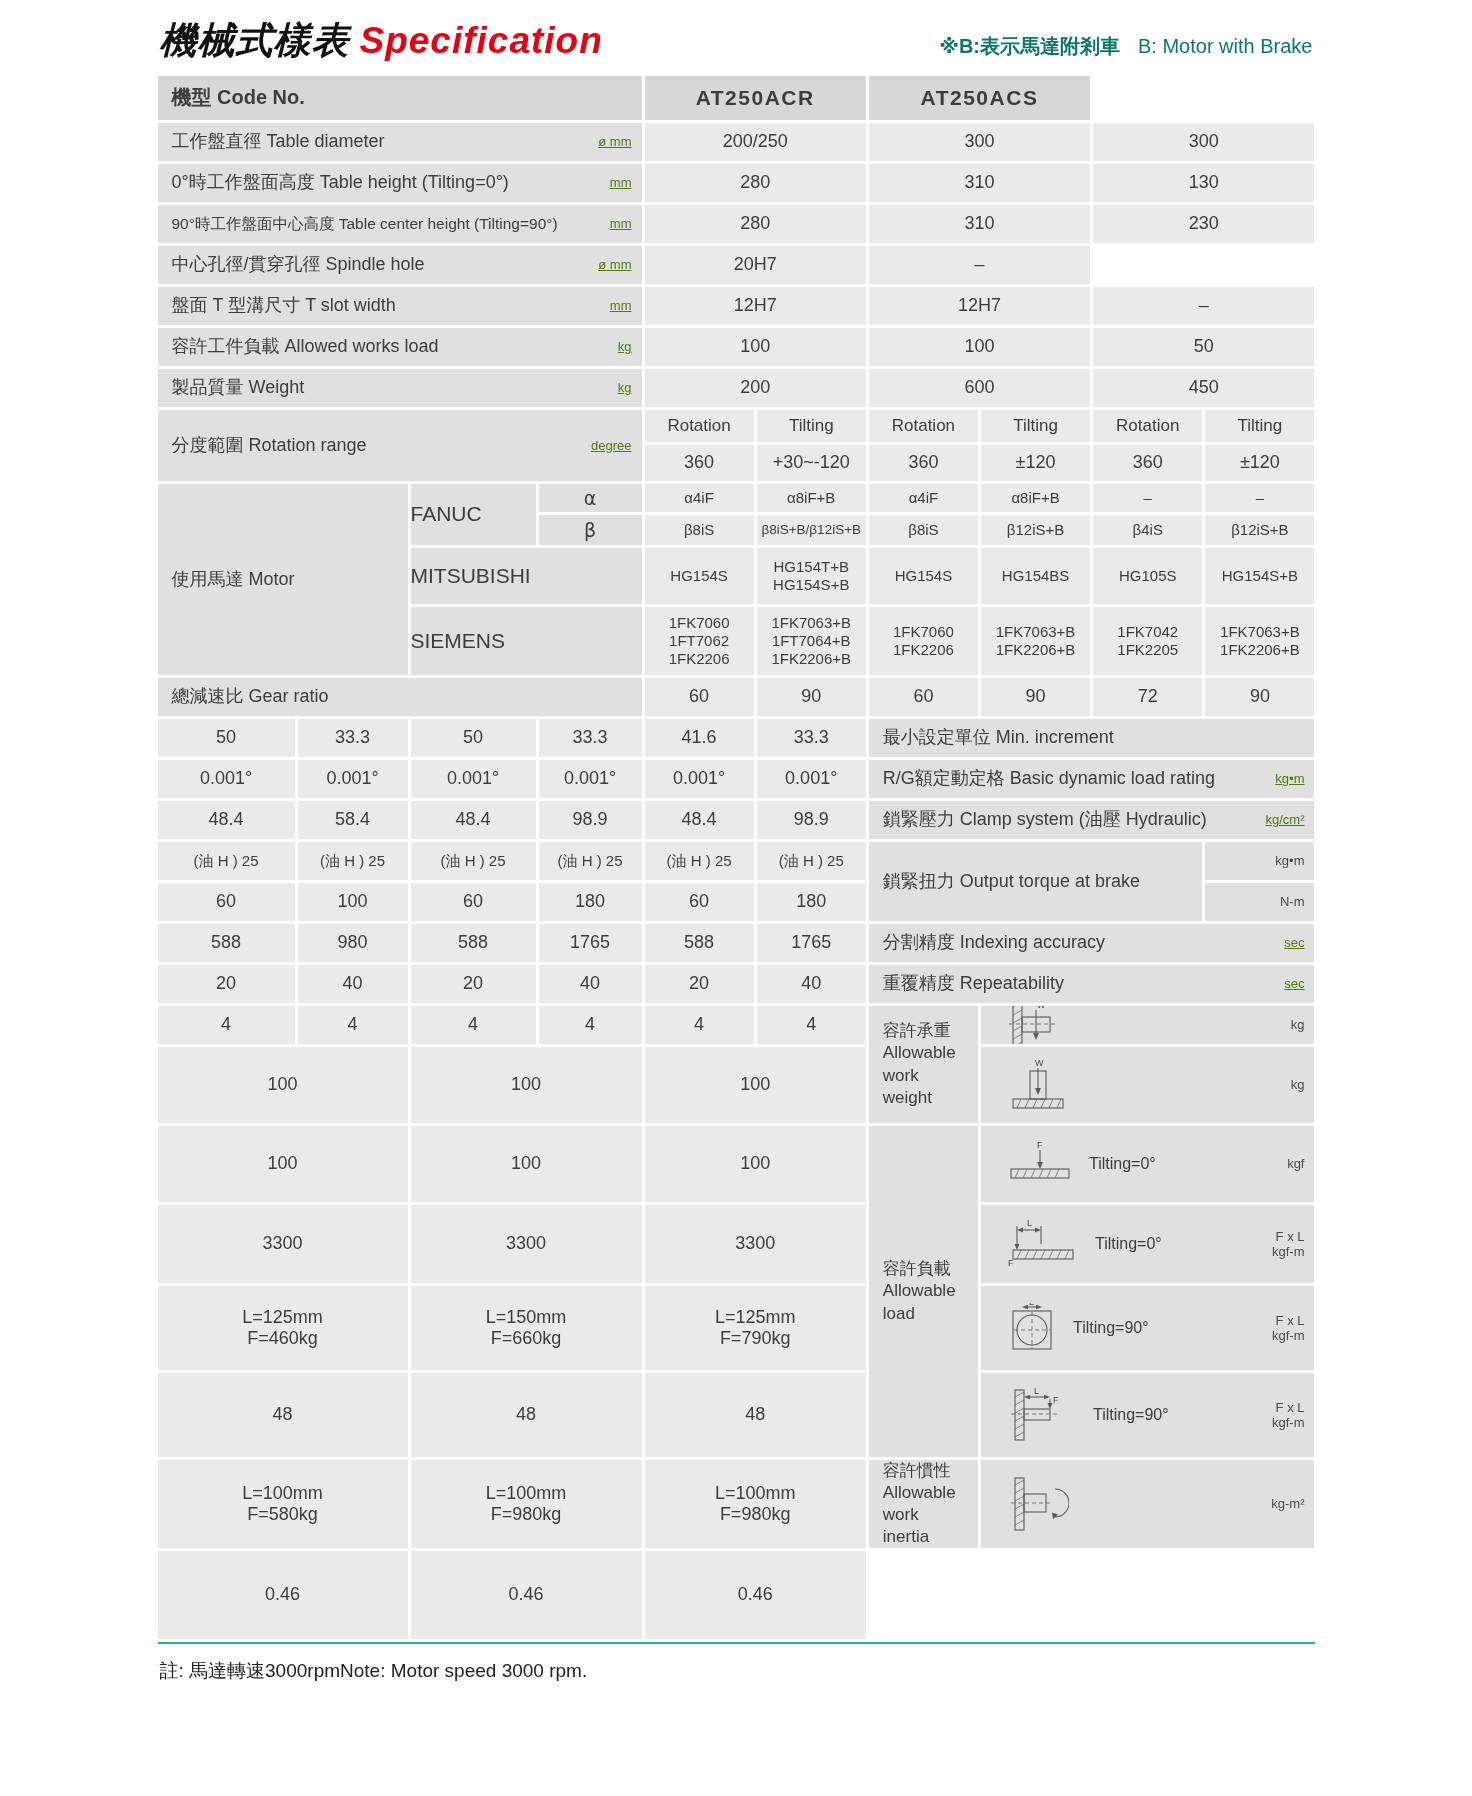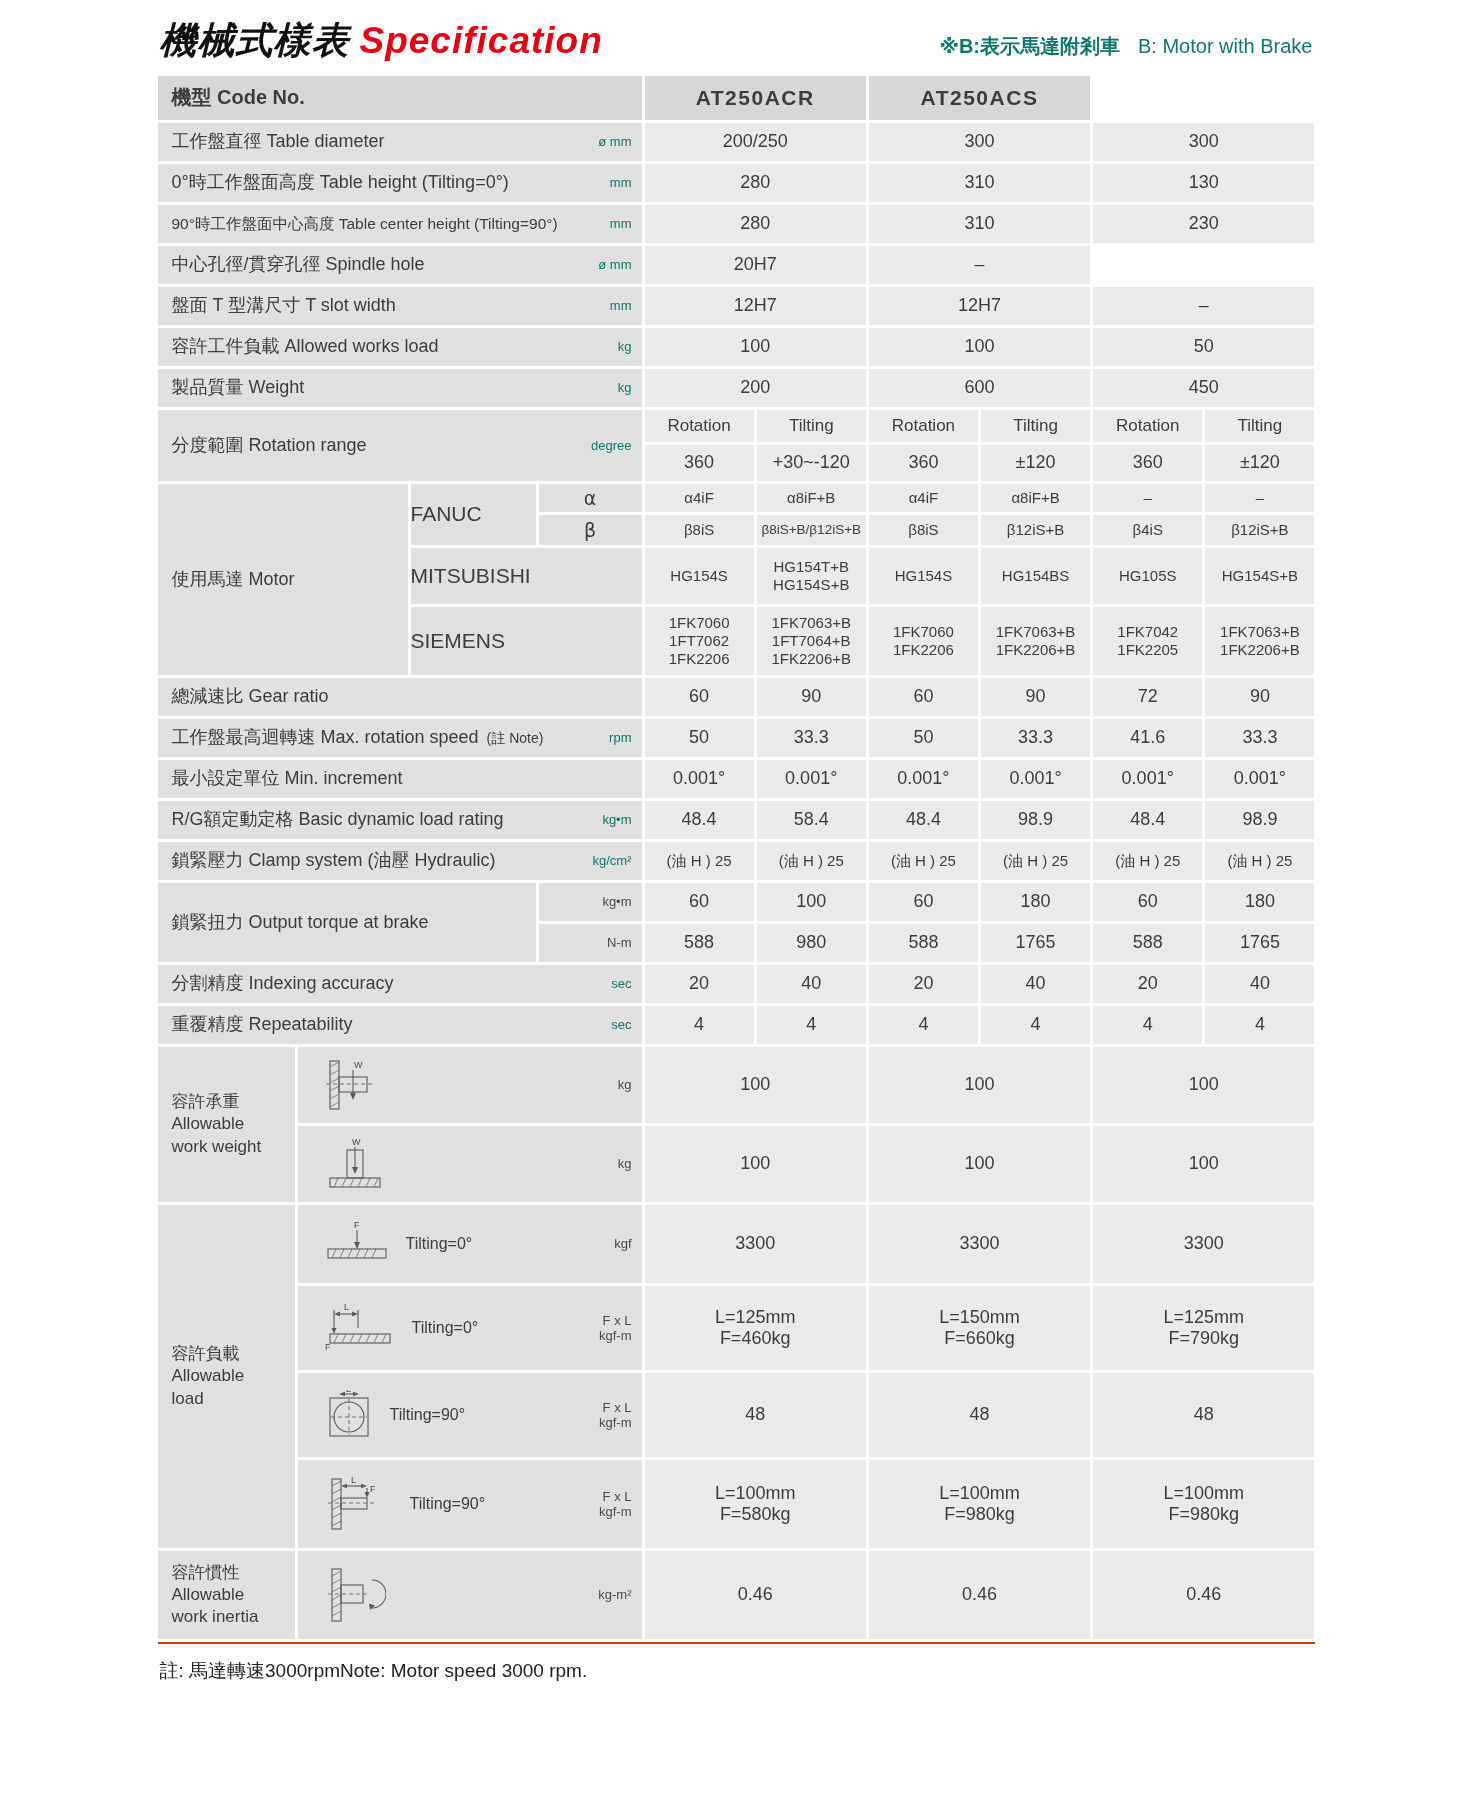--- a/index.html
+++ b/index.html
@@ -11,27 +11,27 @@
   .title .ten{color:#e60012;margin-left:10px;}
   .brake-note{font-size:20px;color:#0f766e;padding-bottom:6px;}
   .brake-note .bzh{font-weight:bold;margin-right:18px;}
 
   .grid{
     display:grid;
     grid-template-columns:137px 110px 125px 103px repeat(6,1fr);
     grid-template-rows:44px repeat(7,38px) 32px 36px 28px 30px 56px 68px repeat(9,38px) 76px 76px 78px 84px 84px 88px 88px;
     gap:3px;
     background:#fff;
-    border-bottom:2px solid #c2410c;
+    border-bottom:2px solid #14b8a6;
     padding-bottom:3px;
   }
   .c{background:#eaeaea;display:flex;align-items:center;justify-content:center;text-align:center;
      font-size:18px;line-height:1.18;white-space:pre-line;overflow:hidden;}
   .lab{background:#e0e0e0;justify-content:flex-start;text-align:left;padding:0 10px 0 14px;}
-  .lab .unit{margin-left:auto;font-size:13px;color:#0f766e;padding-left:6px;white-space:pre-line;text-align:right;}
+  .lab .unit{margin-left:auto;font-size:13px;color:#4d7c0f;padding-left:6px;white-space:pre-line;text-align:right;text-decoration:underline;}
   .lab .note{font-size:14px;margin-left:8px;}
   .lab.tight .lt{font-size:15.5px;}
   .lab.ml{font-size:17px;line-height:1.3;}
   .lab2{background:#e0e0e0;justify-content:flex-start;text-align:left;padding-left:0;font-size:21px;}
   .greek{justify-content:center;padding-left:0;font-size:19px;font-family:"DejaVu Sans",sans-serif;}
   .unitcell{background:#e0e0e0;justify-content:flex-end;padding-right:10px;font-size:13px;color:#4a4a4a;}
   .hdr{background:#d7d7d7;font-weight:bold;}
   .hdr.lab{font-size:20px;}
   .m{font-size:21px;font-weight:bold;letter-spacing:1.5px;}
   .sh{font-size:17px;}
@@ -162,21 +162,20 @@
 1FK2206+B</div>
 
     <div class="c lab cs4"><span class="lt">總減速比 Gear ratio</span><span class="unit"></span></div>
     <div class="c">60</div>
     <div class="c">90</div>
     <div class="c">60</div>
     <div class="c">90</div>
     <div class="c">72</div>
     <div class="c">90</div>
 
-    <div class="c lab cs4"><span class="lt">工作盤最高迴轉速 Max. rotation speed</span><span class="note">(註 Note)</span><span class="unit">rpm</span></div>
     <div class="c">50</div>
     <div class="c">33.3</div>
     <div class="c">50</div>
     <div class="c">33.3</div>
     <div class="c">41.6</div>
     <div class="c">33.3</div>
 
     <div class="c lab cs4"><span class="lt">最小設定單位 Min. increment</span><span class="unit"></span></div>
     <div class="c">0.001°</div>
     <div class="c">0.001°</div>

